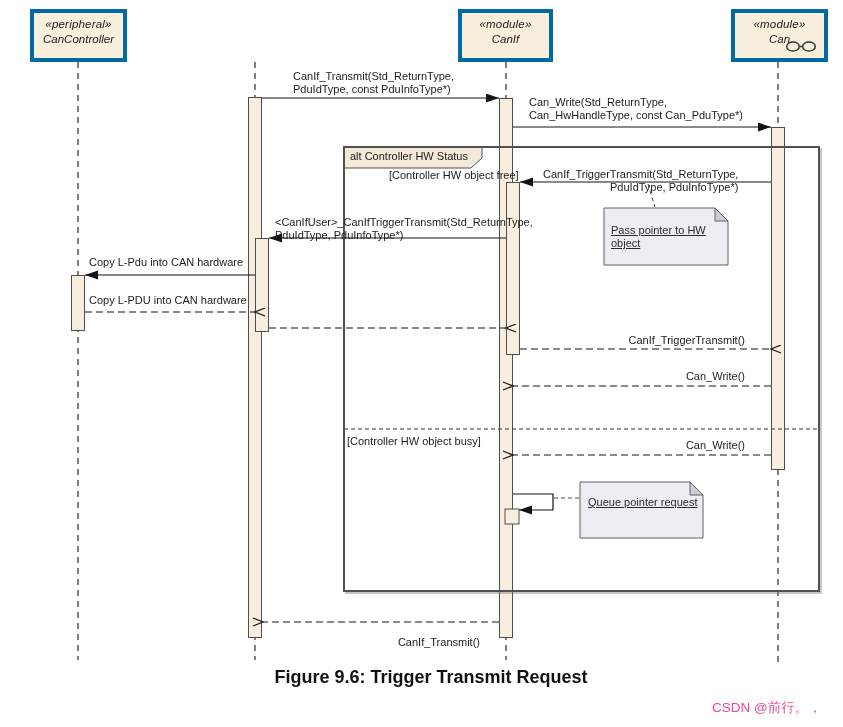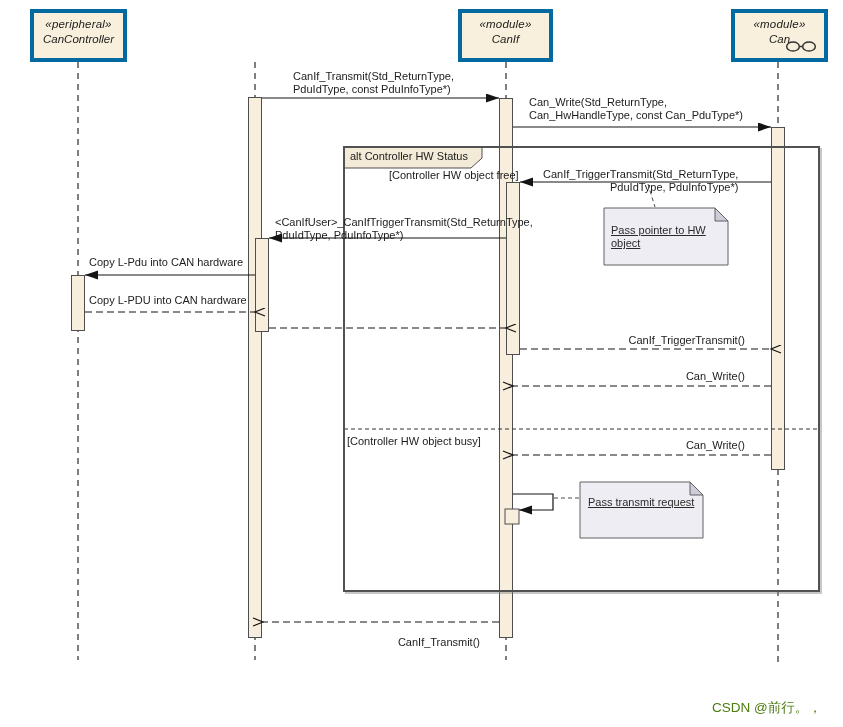--- a/index.html
+++ b/index.html
@@ -30,21 +30,21 @@
   .tab-label{position:absolute;left:350px;top:150px;font-size:11px;white-space:nowrap;}
   
   .msg{position:absolute;font-size:11px;line-height:13px;white-space:pre-line;}
   .msg.center{text-align:right;}
   .note-text{position:absolute;font-size:11px;line-height:13px;color:#2a2a2a;text-decoration:underline;}
   .caption{
     position:absolute;left:111px;top:667px;width:640px;text-align:center;
     font-size:18px;font-weight:bold;color:#111;
   }
   .watermark{
-    position:absolute;left:712px;top:699px;font-size:13.5px;color:#4d7c0f;white-space:nowrap;
+    position:absolute;left:712px;top:699px;font-size:13.5px;color:#ec4899;white-space:nowrap;
   }
   .can-icon{position:absolute;right:7px;bottom:5px;}
 </style>
 </head>
 <body>
 
 <div id="stage">
 
   <svg class="layer">
     <g stroke="#2b2b2b" stroke-width="1.2" stroke-dasharray="6,5">
@@ -141,17 +141,18 @@
   <div class="msg" style="left:275px;top:203px;margin-top:13px;">&lt;CanIfUser&gt;_CanIfTriggerTransmit(Std_ReturnType,
 PduIdType, PduInfoType*)</div>
   <div class="msg" style="left:89px;top:256px;">Copy L-Pdu into CAN hardware</div>
   <div class="msg" style="left:89px;top:294px;">Copy L-PDU into CAN hardware</div>
   <div class="msg center" style="left:545px;top:334px;width:200px;">CanIf_TriggerTransmit()</div>
   <div class="msg center" style="left:545px;top:370px;width:200px;">Can_Write()</div>
   <div class="msg center" style="left:545px;top:439px;width:200px;">Can_Write()</div>
   <div class="msg center" style="left:280px;top:605px;width:200px;margin-top:31px;">CanIf_Transmit()</div>
 
   <div class="note-text" style="left:611px;top:224px;width:100px;">Pass pointer to HW object</div>
-  <div class="note-text" style="left:588px;top:496px;white-space:nowrap;">Pass transmit request</div>
+  <div class="note-text" style="left:588px;top:496px;white-space:nowrap;">Queue pointer request</div>
 
+  <div class="caption">Figure 9.6: Trigger Transmit Request</div>
   <div class="watermark">CSDN @前行。，</div>
 
 </div>
 
 </body></html>

